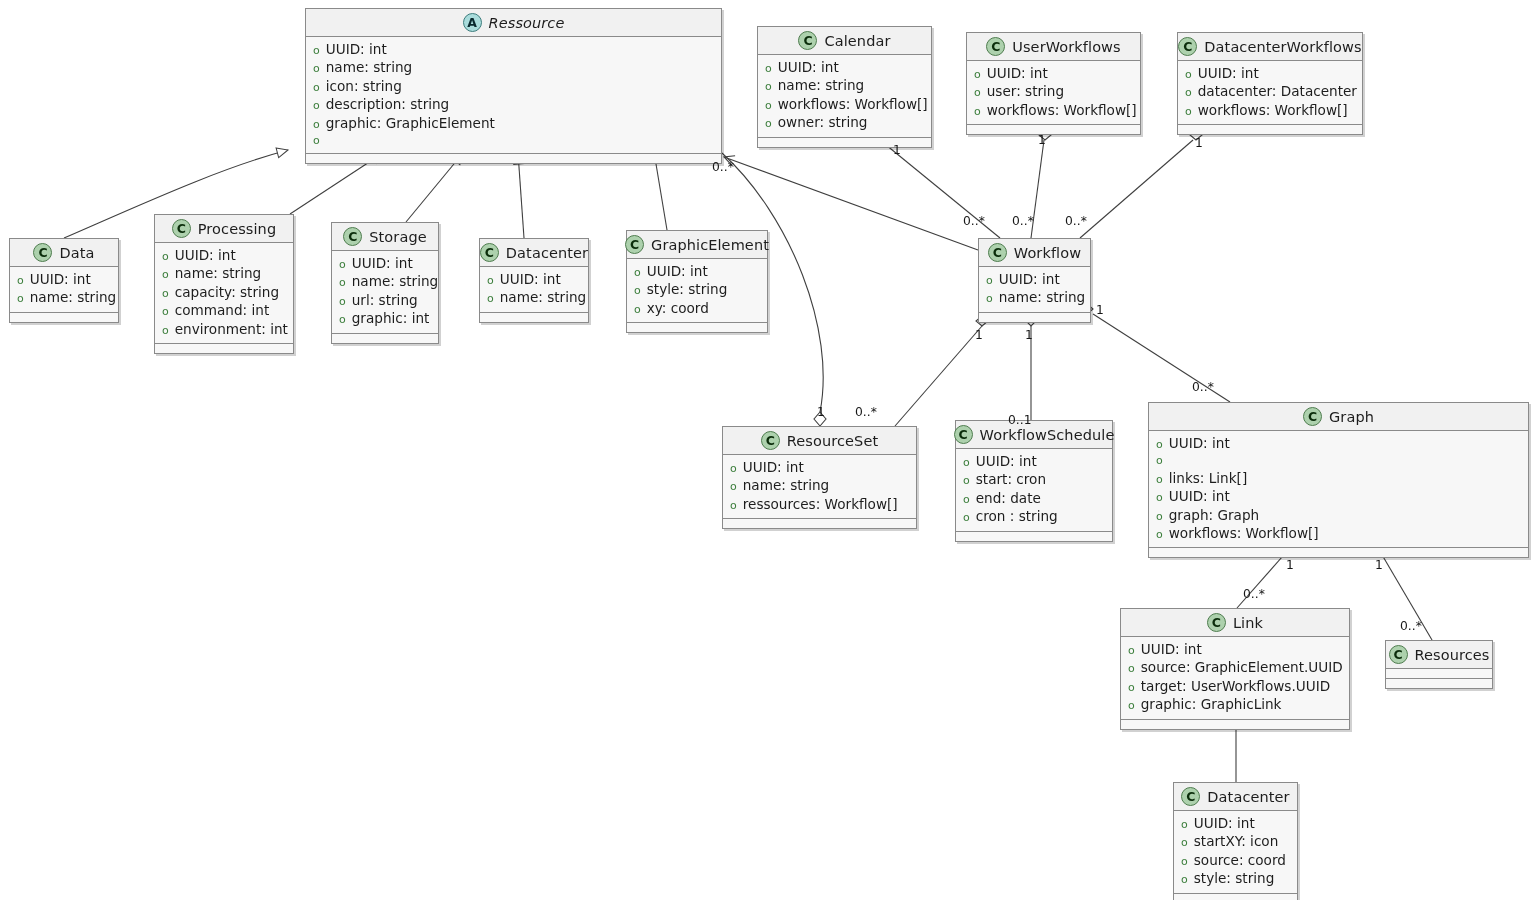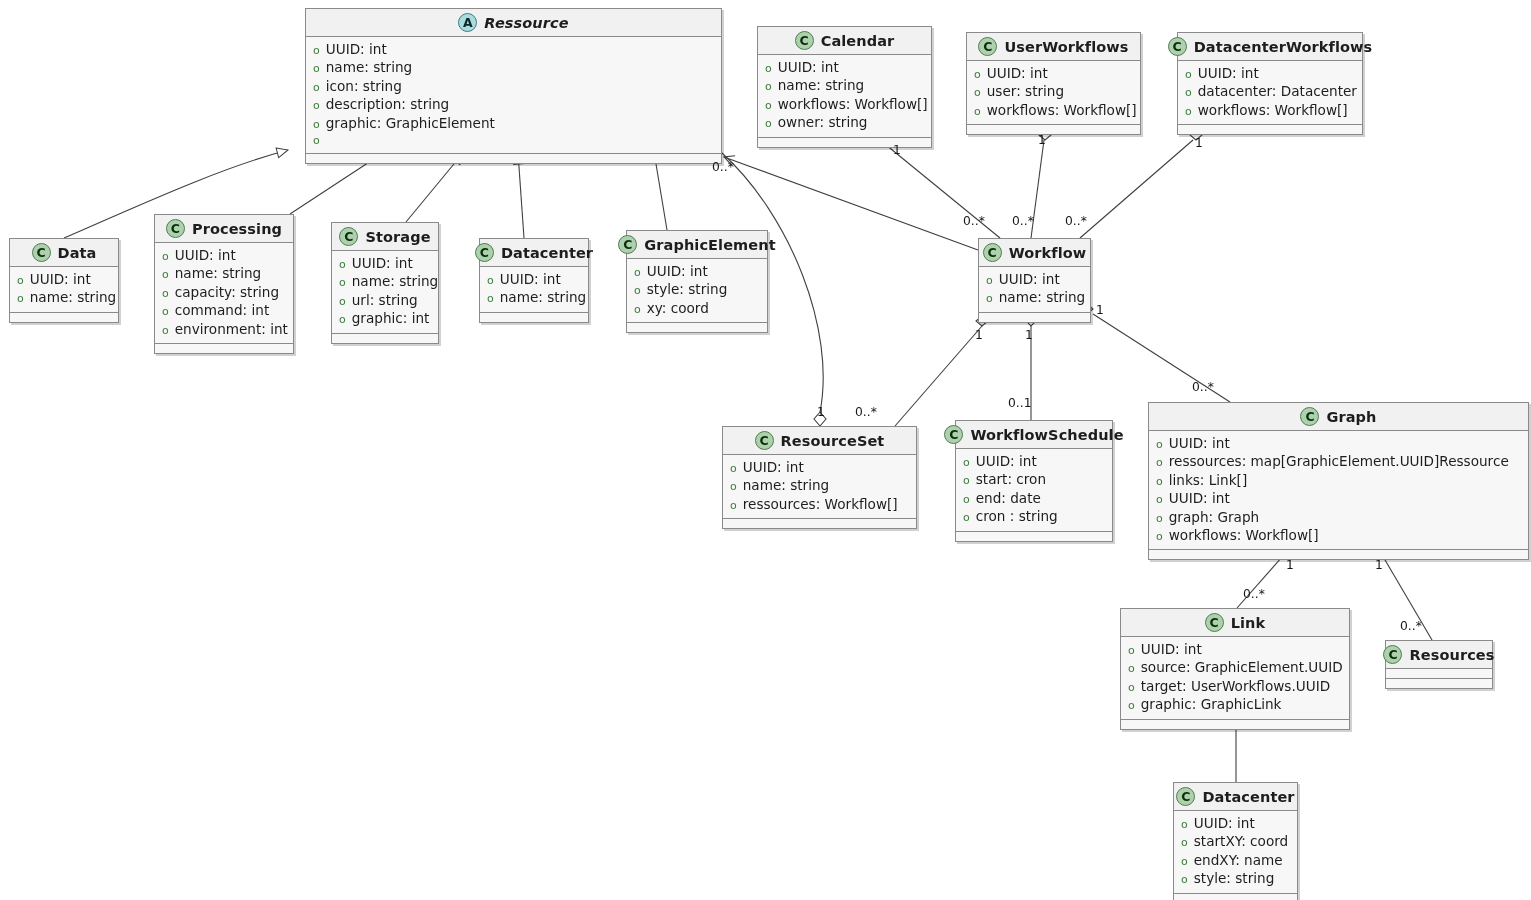--- a/index.html
+++ b/index.html
@@ -37,21 +37,20 @@
     gap:7px;
     padding:4px 8px 4px 8px;
     background:#f1f1f1;
     border-bottom:1px solid #8a8a8a;
     white-space:nowrap;
   }
   .uml-title{
     font-size:14.5px;
     color:#1d1d1d;
     letter-spacing:.1px;
-    font-weight:bold;
   }
   .uml.abstract .uml-title{ font-style:italic; }
 
   .badge{
     width:19px;height:19px;
     border-radius:50%;
     display:inline-flex;
     align-items:center;justify-content:center;
     font-size:12.5px;
     font-weight:bold;
@@ -429,21 +428,20 @@
           <span class="badge c">C</span>
           <span class="uml-title">Graph</span>
         </div>
         <div class="uml-body">
           <div class="attr">
             <span class="vis">o</span>
             <span>UUID: int</span>
           </div>
           <div class="attr">
             <span class="vis">o</span>
-            <span>ressources: map[GraphicElement.UUID]Ressource</span>
           </div>
           <div class="attr">
             <span class="vis">o</span>
             <span>links: Link[]</span>
           </div>
           <div class="attr">
             <span class="vis">o</span>
             <span>UUID: int</span>
           </div>
           <div class="attr">
@@ -495,25 +493,25 @@
           <span class="badge c">C</span>
           <span class="uml-title">Datacenter</span>
         </div>
         <div class="uml-body">
           <div class="attr">
             <span class="vis">o</span>
             <span>UUID: int</span>
           </div>
           <div class="attr">
             <span class="vis">o</span>
-            <span>startXY: coord</span>
-          </div>
-          <div class="attr">
-            <span class="vis">o</span>
-            <span>endXY: name</span>
+            <span>startXY: icon</span>
+          </div>
+          <div class="attr">
+            <span class="vis">o</span>
+            <span>source: coord</span>
           </div>
           <div class="attr">
             <span class="vis">o</span>
             <span>style: string</span>
           </div>
         </div>
         <div class="uml-foot"></div>
       </div>
     </div>
   <div id="mults">
@@ -522,21 +520,21 @@
       <div class="mult" style="left: 1038px; top: 133px;">1</div>
       <div class="mult" style="left: 1195px; top: 136px;">1</div>
       <div class="mult" style="left: 963px; top: 214px;">0..*</div>
       <div class="mult" style="left: 1012px; top: 214px;">0..*</div>
       <div class="mult" style="left: 1065px; top: 214px;">0..*</div>
       <div class="mult" style="left: 975px; top: 328px;">1</div>
       <div class="mult" style="left: 1025px; top: 328px;">1</div>
       <div class="mult" style="left: 1096px; top: 303px;">1</div>
       <div class="mult" style="left: 817px; top: 405px;">1</div>
       <div class="mult" style="left: 855px; top: 405px;">0..*</div>
-      <div class="mult" style="left: 1008px; top: 396px;">0..1</div>
+      <div class="mult" style="left: 1008px; top: 413px;">0..1</div>
       <div class="mult" style="left: 1192px; top: 380px;">0..*</div>
       <div class="mult" style="left: 1286px; top: 558px;">1</div>
       <div class="mult" style="left: 1243px; top: 587px;">0..*</div>
       <div class="mult" style="left: 1375px; top: 558px;">1</div>
       <div class="mult" style="left: 1400px; top: 619px;">0..*</div>
     </div>
 
 </div>
 
 </body></html>

